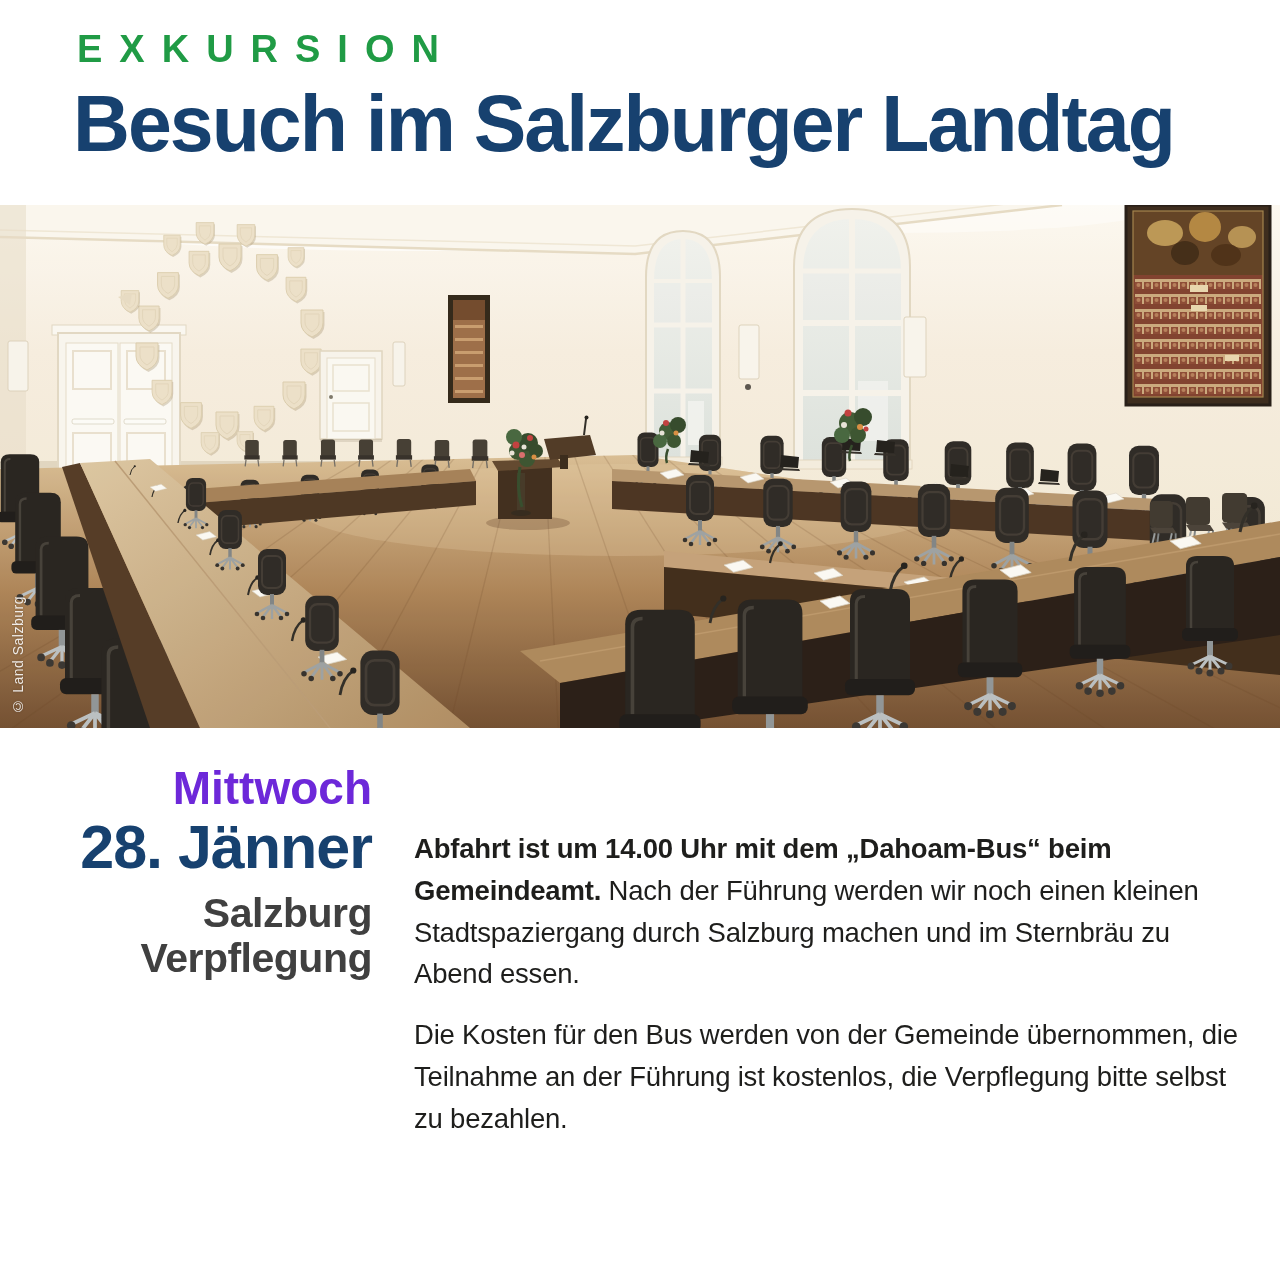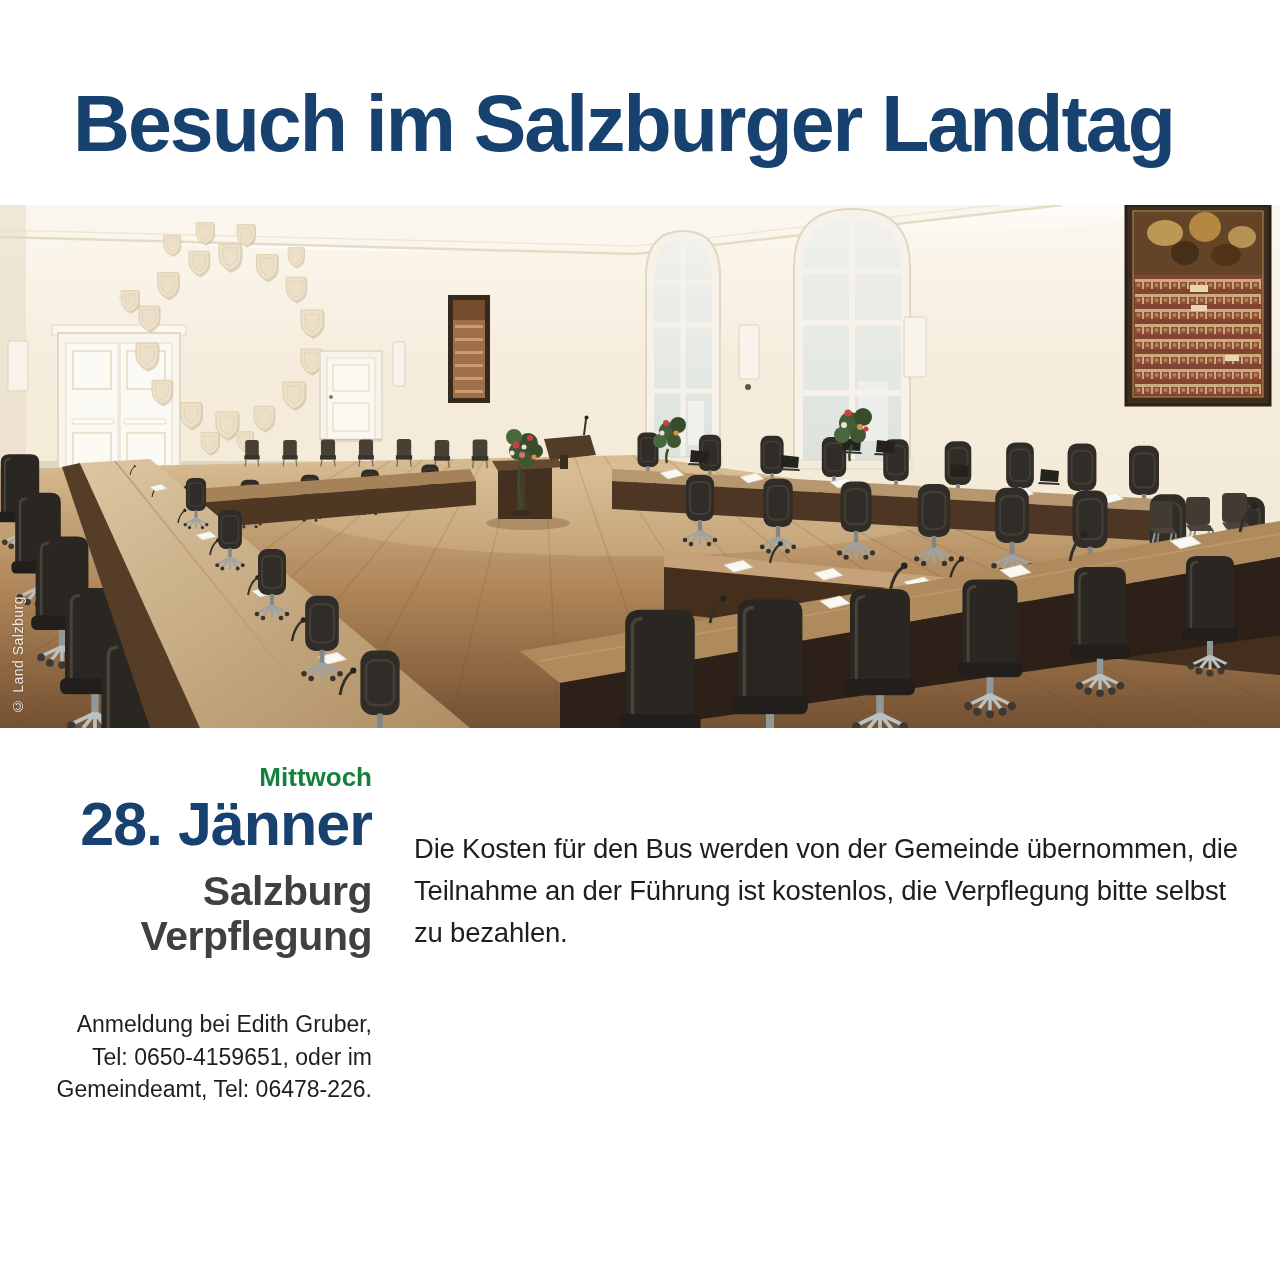--- a/index.html
+++ b/index.html
@@ -27,36 +27,37 @@
   .photo svg{display:block;}
   .credit{
     position:absolute;left:10px;bottom:14px;
     writing-mode:vertical-rl;transform:rotate(180deg);
     font-size:14px;letter-spacing:.5px;color:rgba(255,255,255,.88);
     text-shadow:0 0 2px rgba(60,40,20,.5);
   }
   .sidebar{
     position:absolute;left:0;top:763px;width:372px;text-align:right;
   }
-  .weekday{font-size:26px;font-weight:bold;color:#15803d;line-height:1.12;}
+  .weekday{font-size:46px;font-weight:bold;color:#6d28d9;line-height:1.12;}
   .date{font-size:61px;font-weight:bold;color:#17416f;line-height:1.08;letter-spacing:-1px;}
   .location{margin-top:11px;font-size:41px;font-weight:bold;color:#404040;line-height:1.1;letter-spacing:-.5px;}
   .registration{margin-top:49px;font-size:23px;color:#1e1e1c;line-height:1.42;}
   .bodycol{
     position:absolute;left:414px;top:828px;width:836px;
     font-size:27.5px;line-height:1.52;letter-spacing:-.2px;color:#1e1e1c;
   }
   .bodycol p{margin:0 0 19px 0;}
   .bodycol strong{font-weight:bold;}
 </style>
 </head>
 <body>
 
 <div class="page">
 
+  <div class="kicker">EXKURSION</div>
   <h1 class="title">Besuch im Salzburger Landtag</h1>
 
   <div class="photo">
     <svg width="1280" height="523" viewBox="0 0 1280 523">
       <defs>
         <linearGradient id="wallG" x1="0" y1="0" x2="0" y2="1">
           <stop offset="0" stop-color="#fdfaf4"></stop>
           <stop offset=".28" stop-color="#f7efe1"></stop>
           <stop offset="1" stop-color="#efe5d0"></stop>
         </linearGradient>
@@ -473,25 +474,21 @@
     <div class="credit">© Land Salzburg</div>
   </div>
 
   <div class="sidebar">
     <div class="weekday">Mittwoch</div>
     <div class="date">28. Jänner</div>
     <div class="location">
       <div>Salzburg</div>
       <div>Verpflegung</div>
     </div>
-    <div class="registration">
-      <div>Anmeldung bei Edith Gruber,</div>
-      <div>Tel: 0650-4159651, oder im</div>
-      <div>Gemeindeamt, Tel: 06478-226.</div>
-    </div>
   </div>
 
   <div class="bodycol">
+    <p><strong>Abfahrt ist um 14.00 Uhr mit dem „Dahoam-Bus“ beim Gemeindeamt.</strong> <span>Nach der Führung werden wir noch einen kleinen Stadtspaziergang durch Salzburg machen und im Sternbräu zu Abend essen.</span></p>
     <p>Die Kosten für den Bus werden von der Gemeinde übernommen, die Teilnahme an der Führung ist kostenlos, die Verpflegung bitte selbst zu bezahlen.</p>
 
   </div>
 
 </div>
 
 </body></html>

